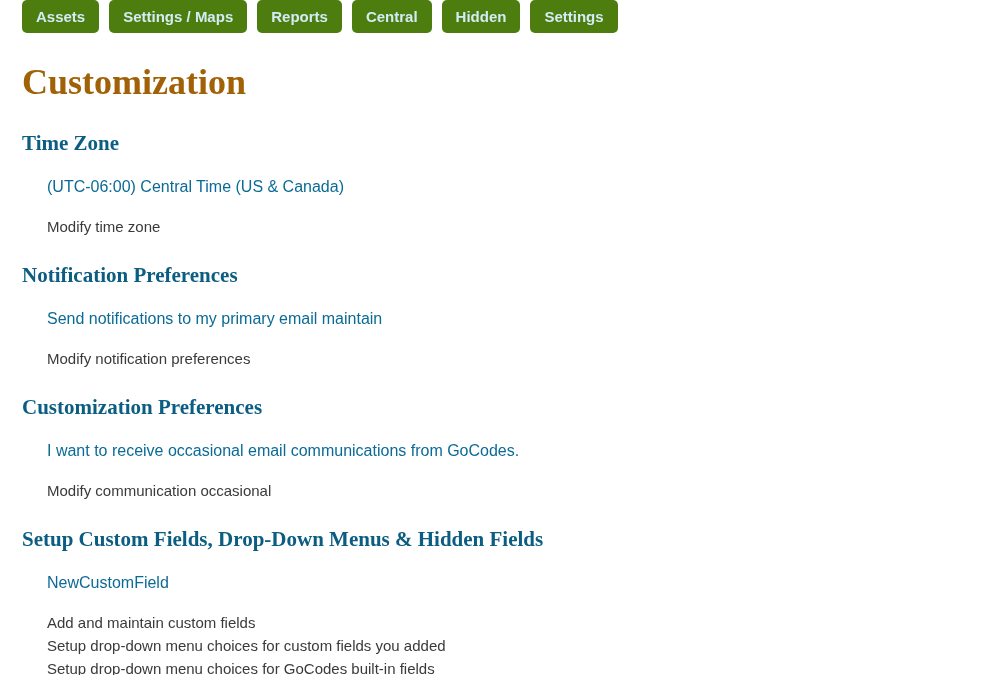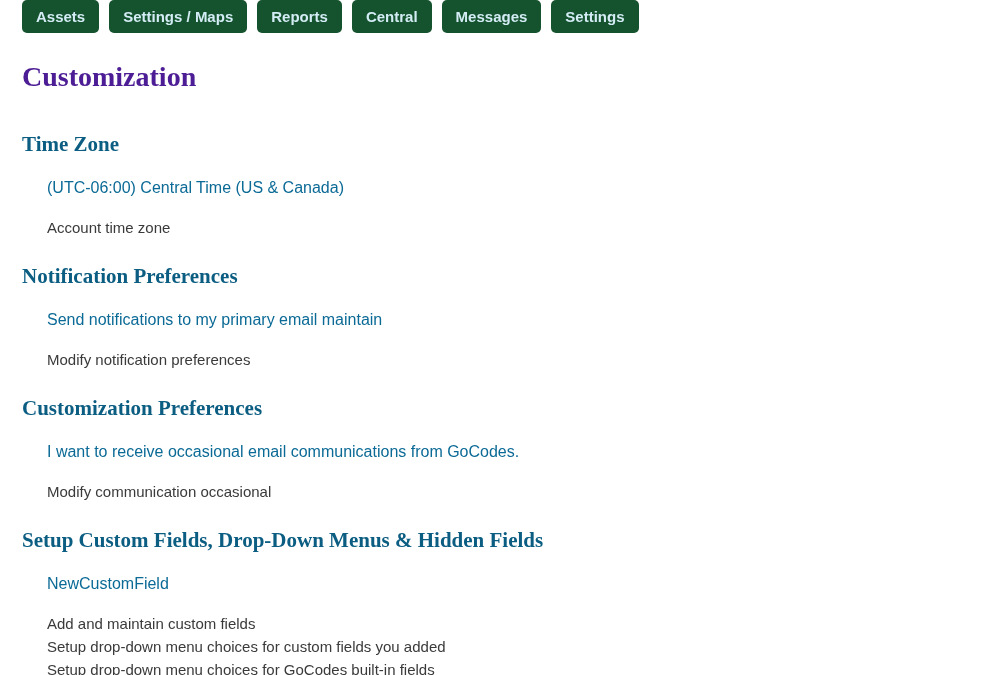--- a/index.html
+++ b/index.html
@@ -12,35 +12,35 @@
       background: #ffffff;
       padding: 0 22px;
     }
     .nav {
       display: flex;
       gap: 10px;
       padding-top: 0;
       margin-bottom: 28px;
     }
     .nav-btn {
-      background: #14532d;
+      background: #4d7c0f;
       color: #d4ecf5;
       font-weight: bold;
       font-size: 15px;
       padding: 8px 14px;
       border: none;
       border-radius: 5px;
       cursor: pointer;
     }
     .page-title {
       font-family: Georgia, 'Times New Roman', serif;
-      font-size: 28px;
+      font-size: 36px;
       font-weight: bold;
-      color: #4c1d95;
-      margin-bottom: 39px;
+      color: #a16207;
+      margin-bottom: 28px;
     }
     .section-title {
       font-family: Georgia, 'Times New Roman', serif;
       font-size: 21px;
       font-weight: bold;
       color: #0b5d82;
       margin-bottom: 22px;
     }
     .section {
       margin-bottom: 28px;
@@ -64,31 +64,31 @@
     }
   </style>
 </head>
 <body>
 
 <div class="nav">
   <button class="nav-btn">Assets</button>
   <button class="nav-btn">Settings / Maps</button>
   <button class="nav-btn">Reports</button>
   <button class="nav-btn">Central</button>
-  <button class="nav-btn">Messages</button>
+  <button class="nav-btn">Hidden</button>
   <button class="nav-btn">Settings</button>
 </div>
 
 <h1 class="page-title">Customization</h1>
 
 <div class="section">
   <h2 class="section-title">Time Zone</h2>
   <div class="indent">
     <div class="link-line">(UTC-06:00) Central Time (US &amp; Canada)</div>
-    <div class="desc-line">Account time zone</div>
+    <div class="desc-line">Modify time zone</div>
   </div>
 </div>
 
 <div class="section">
   <h2 class="section-title">Notification Preferences</h2>
   <div class="indent">
     <div class="link-line">Send notifications to my primary email maintain</div>
     <div class="desc-line">Modify notification preferences</div>
   </div>
 </div>

